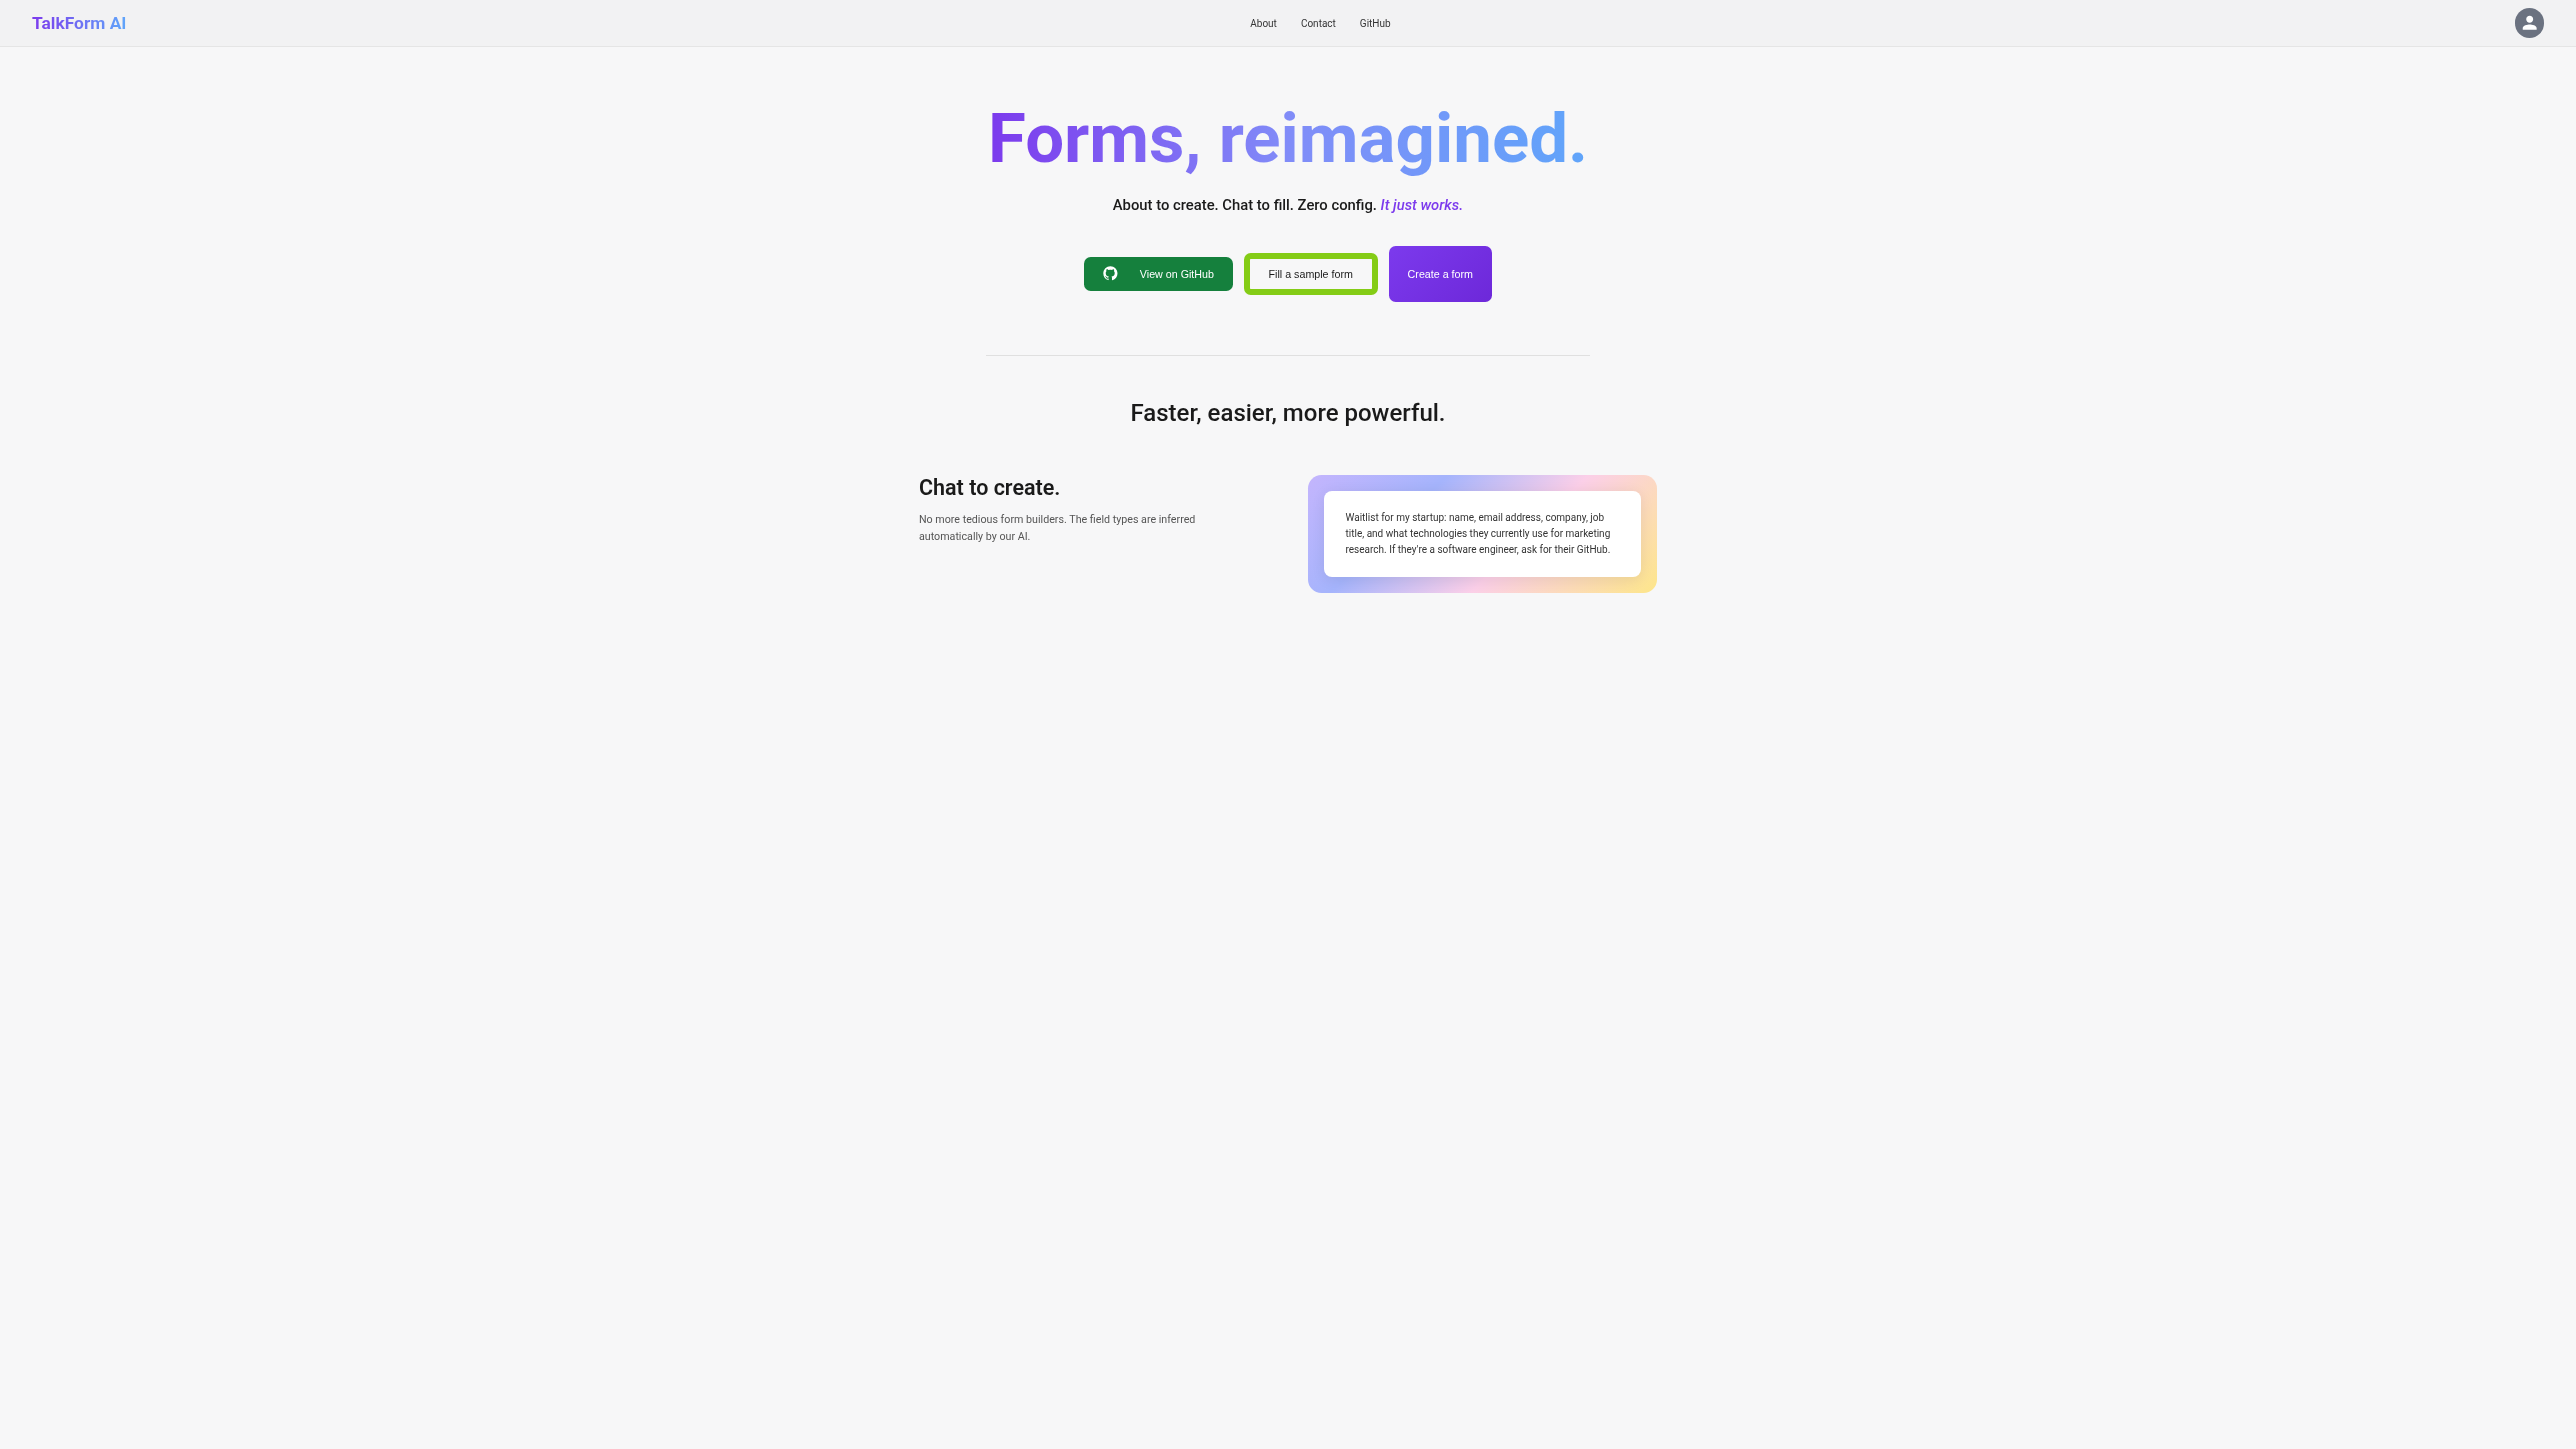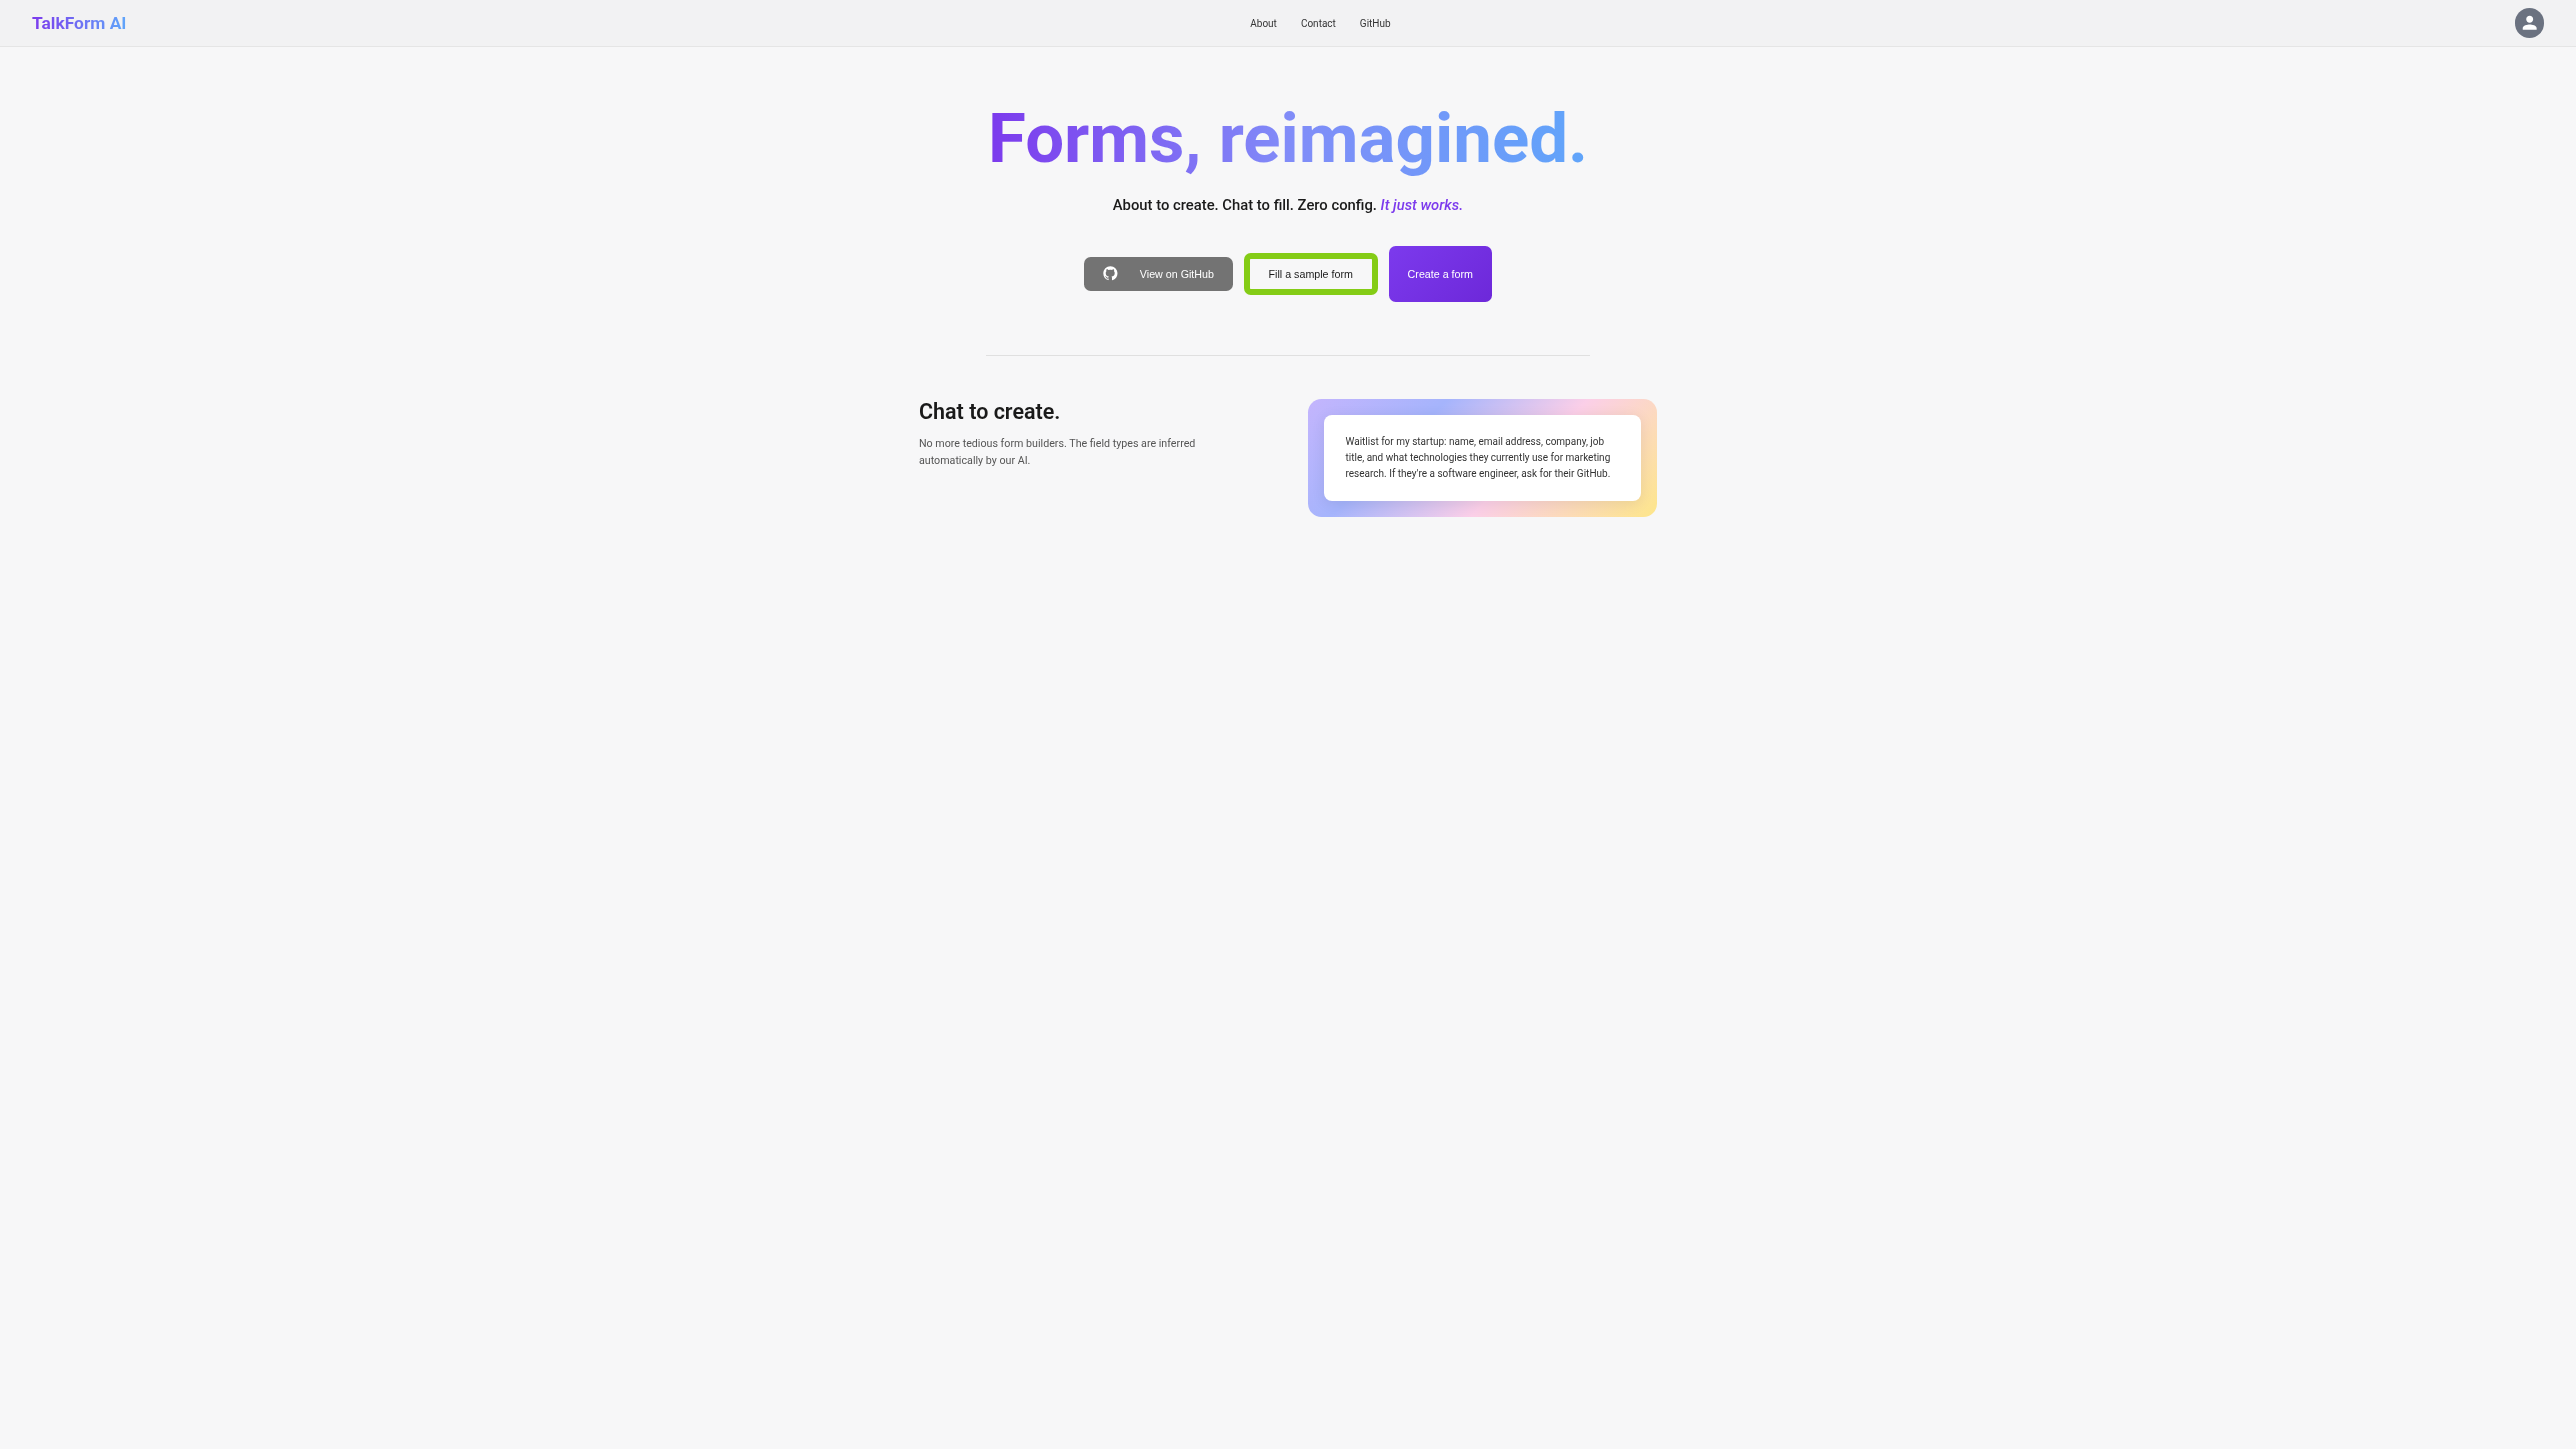--- a/index.html
+++ b/index.html
@@ -107,21 +107,21 @@
       align-items: center;
       flex-wrap: wrap;
       justify-content: center;
     }
 
     .btn-github {
       display: flex;
       align-items: center;
       gap: 22px;
       padding: 9.4px 19px;
-      background-color: #737373;
+      background-color: #15803d;
       color: white;
       border: none;
       border-radius: 6.7px;
       font-size: 10.7px;
       font-weight: 500;
       cursor: pointer;
       text-decoration: none;
     }
 
     .btn-github svg {
@@ -267,20 +267,21 @@
 
     <button class="btn-sample">Fill a sample form</button>
 
     <button class="btn-create">Create a form</button>
   </div>
 </section>
 
 <hr class="divider">
 
 <section class="features">
+  <h2 class="features-heading">Faster, easier, more powerful.</h2>
 
   <div class="feature-row">
     <div class="feature-text">
       <h3 class="feature-title">Chat to create.</h3>
       <p class="feature-description">No more tedious form builders. The field types are inferred automatically by our AI.</p>
     </div>
 
     <div class="feature-visual">
       <div class="chat-card-wrapper">
         <div class="chat-card">

